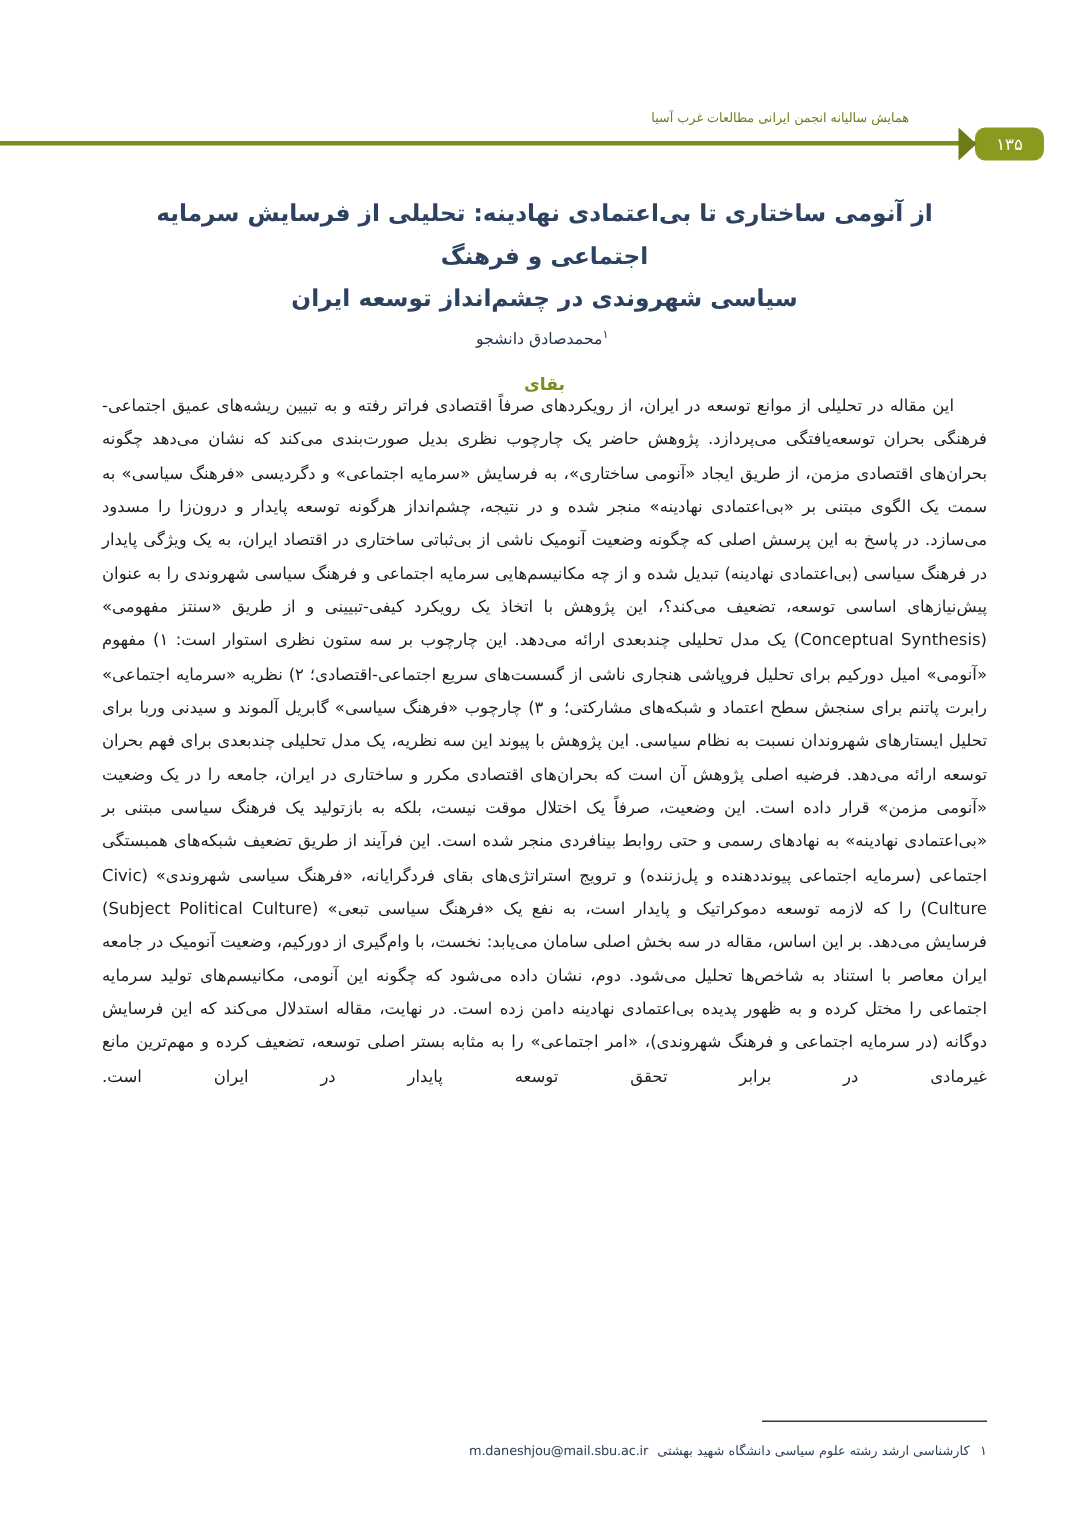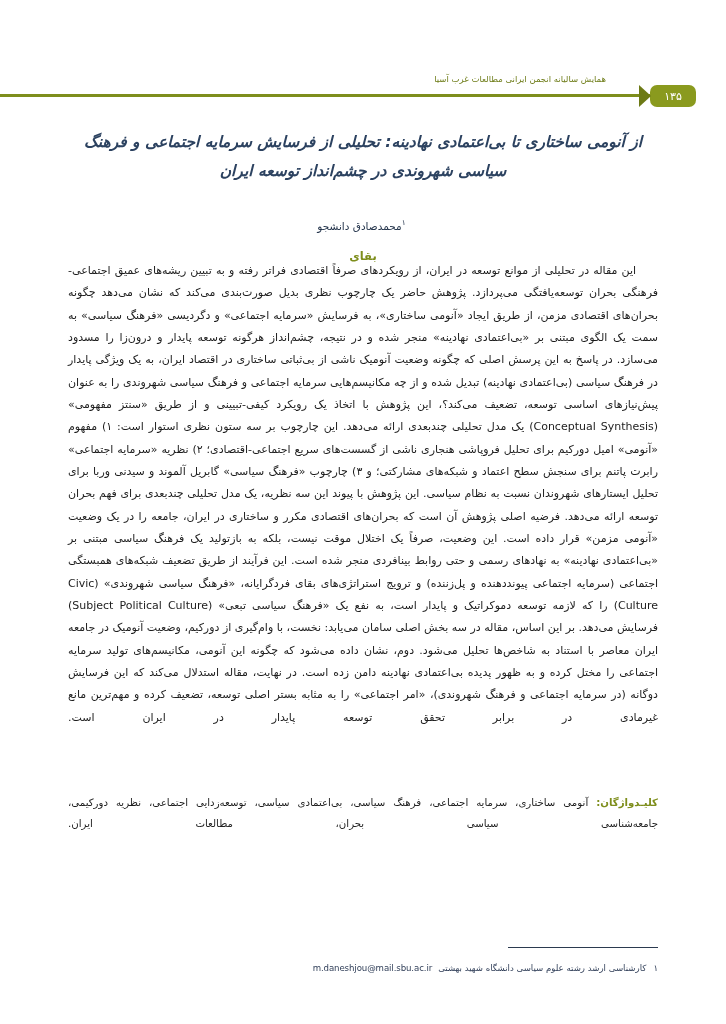--- a/index.html
+++ b/index.html
@@ -77,21 +77,20 @@
   .title {
     position: absolute;
     top: 128px;
     right: 70px;
     left: 70px;
     text-align: center;
     color: #2c4260;
     font-size: 15.5px;
     font-weight: bold;
     line-height: 1.85;
-    font-style: italic;
   }
   .author {
     position: absolute;
     top: 218px;
     right: 0;
     left: 0;
     text-align: center;
     color: #26364d;
     font-size: 10.5px;
   }
@@ -191,23 +190,19 @@
     <span>سیاسی شهروندی در چشم‌انداز توسعه ایران</span>
   </div>
 
   <div class="author">
     <span class="fn">۱</span><span>محمدصادق دانشجو</span>
   </div>
 
   <div class="abstract-heading">بقای</div>
   <div class="abstract-body">این مقاله در تحلیلی از موانع توسعه در ایران، از رویکردهای صرفاً اقتصادی فراتر رفته و به تبیین ریشه‌های عمیق اجتماعی-فرهنگی بحران توسعه‌یافتگی می‌پردازد. پژوهش حاضر یک چارچوب نظری بدیل صورت‌بندی می‌کند که نشان می‌دهد چگونه بحران‌های اقتصادی مزمن، از طریق ایجاد «آنومی ساختاری»، به فرسایش «سرمایه اجتماعی» و دگردیسی «فرهنگ سیاسی» به سمت یک الگوی مبتنی بر «بی‌اعتمادی نهادینه» منجر شده و در نتیجه، چشم‌انداز هرگونه توسعه پایدار و درون‌زا را مسدود می‌سازد. در پاسخ به این پرسش اصلی که چگونه وضعیت آنومیک ناشی از بی‌ثباتی ساختاری در اقتصاد ایران، به یک ویژگی پایدار در فرهنگ سیاسی (بی‌اعتمادی نهادینه) تبدیل شده و از چه مکانیسم‌هایی سرمایه اجتماعی و فرهنگ سیاسی شهروندی را به عنوان پیش‌نیازهای اساسی توسعه، تضعیف می‌کند؟، این پژوهش با اتخاذ یک رویکرد کیفی-تبیینی و از طریق «سنتز مفهومی» (Conceptual Synthesis) یک مدل تحلیلی چندبعدی ارائه می‌دهد. این چارچوب بر سه ستون نظری استوار است: ۱) مفهوم «آنومی» امیل دورکیم برای تحلیل فروپاشی هنجاری ناشی از گسست‌های سریع اجتماعی-اقتصادی؛ ۲) نظریه «سرمایه اجتماعی» رابرت پاتنم برای سنجش سطح اعتماد و شبکه‌های مشارکتی؛ و ۳) چارچوب «فرهنگ سیاسی» گابریل آلموند و سیدنی وربا برای تحلیل ایستارهای شهروندان نسبت به نظام سیاسی. این پژوهش با پیوند این سه نظریه، یک مدل تحلیلی چندبعدی برای فهم بحران توسعه ارائه می‌دهد. فرضیه اصلی پژوهش آن است که بحران‌های اقتصادی مکرر و ساختاری در ایران، جامعه را در یک وضعیت «آنومی مزمن» قرار داده است. این وضعیت، صرفاً یک اختلال موقت نیست، بلکه به بازتولید یک فرهنگ سیاسی مبتنی بر «بی‌اعتمادی نهادینه» به نهادهای رسمی و حتی روابط بینافردی منجر شده است. این فرآیند از طریق تضعیف شبکه‌های همبستگی اجتماعی (سرمایه اجتماعی پیونددهنده و پل‌زننده) و ترویج استراتژی‌های بقای فردگرایانه، «فرهنگ سیاسی شهروندی» (Civic Culture) را که لازمه توسعه دموکراتیک و پایدار است، به نفع یک «فرهنگ سیاسی تبعی» (Subject Political Culture) فرسایش می‌دهد. بر این اساس، مقاله در سه بخش اصلی سامان می‌یابد: نخست، با وام‌گیری از دورکیم، وضعیت آنومیک در جامعه ایران معاصر با استناد به شاخص‌ها تحلیل می‌شود. دوم، نشان داده می‌شود که چگونه این آنومی، مکانیسم‌های تولید سرمایه اجتماعی را مختل کرده و به ظهور پدیده بی‌اعتمادی نهادینه دامن زده است. در نهایت، مقاله استدلال می‌کند که این فرسایش دوگانه (در سرمایه اجتماعی و فرهنگ شهروندی)، «امر اجتماعی» را به مثابه بستر اصلی توسعه، تضعیف کرده و مهم‌ترین مانع غیرمادی در برابر تحقق توسعه پایدار در ایران است.</div>
 
-  <div class="keywords">
-    <span class="kw-label">کلیـدواژگان:</span>
-    <span>آنومی ساختاری، سرمایه اجتماعی، فرهنگ سیاسی، بی‌اعتمادی سیاسی، توسعه‌زدایی اجتماعی، نظریه دورکیمی، جامعه‌شناسی سیاسی بحران، مطالعات ایران.</span>
-  </div>
 
   <div class="footnote-rule"></div>
   <div class="footnote">
     <span class="fn-marker">۱</span><span>کارشناسی ارشد رشته علوم سیاسی دانشگاه شهید بهشتی</span><span class="email">m.daneshjou@mail.sbu.ac.ir</span>
   </div>
 
 </div>
 
 </body></html>

